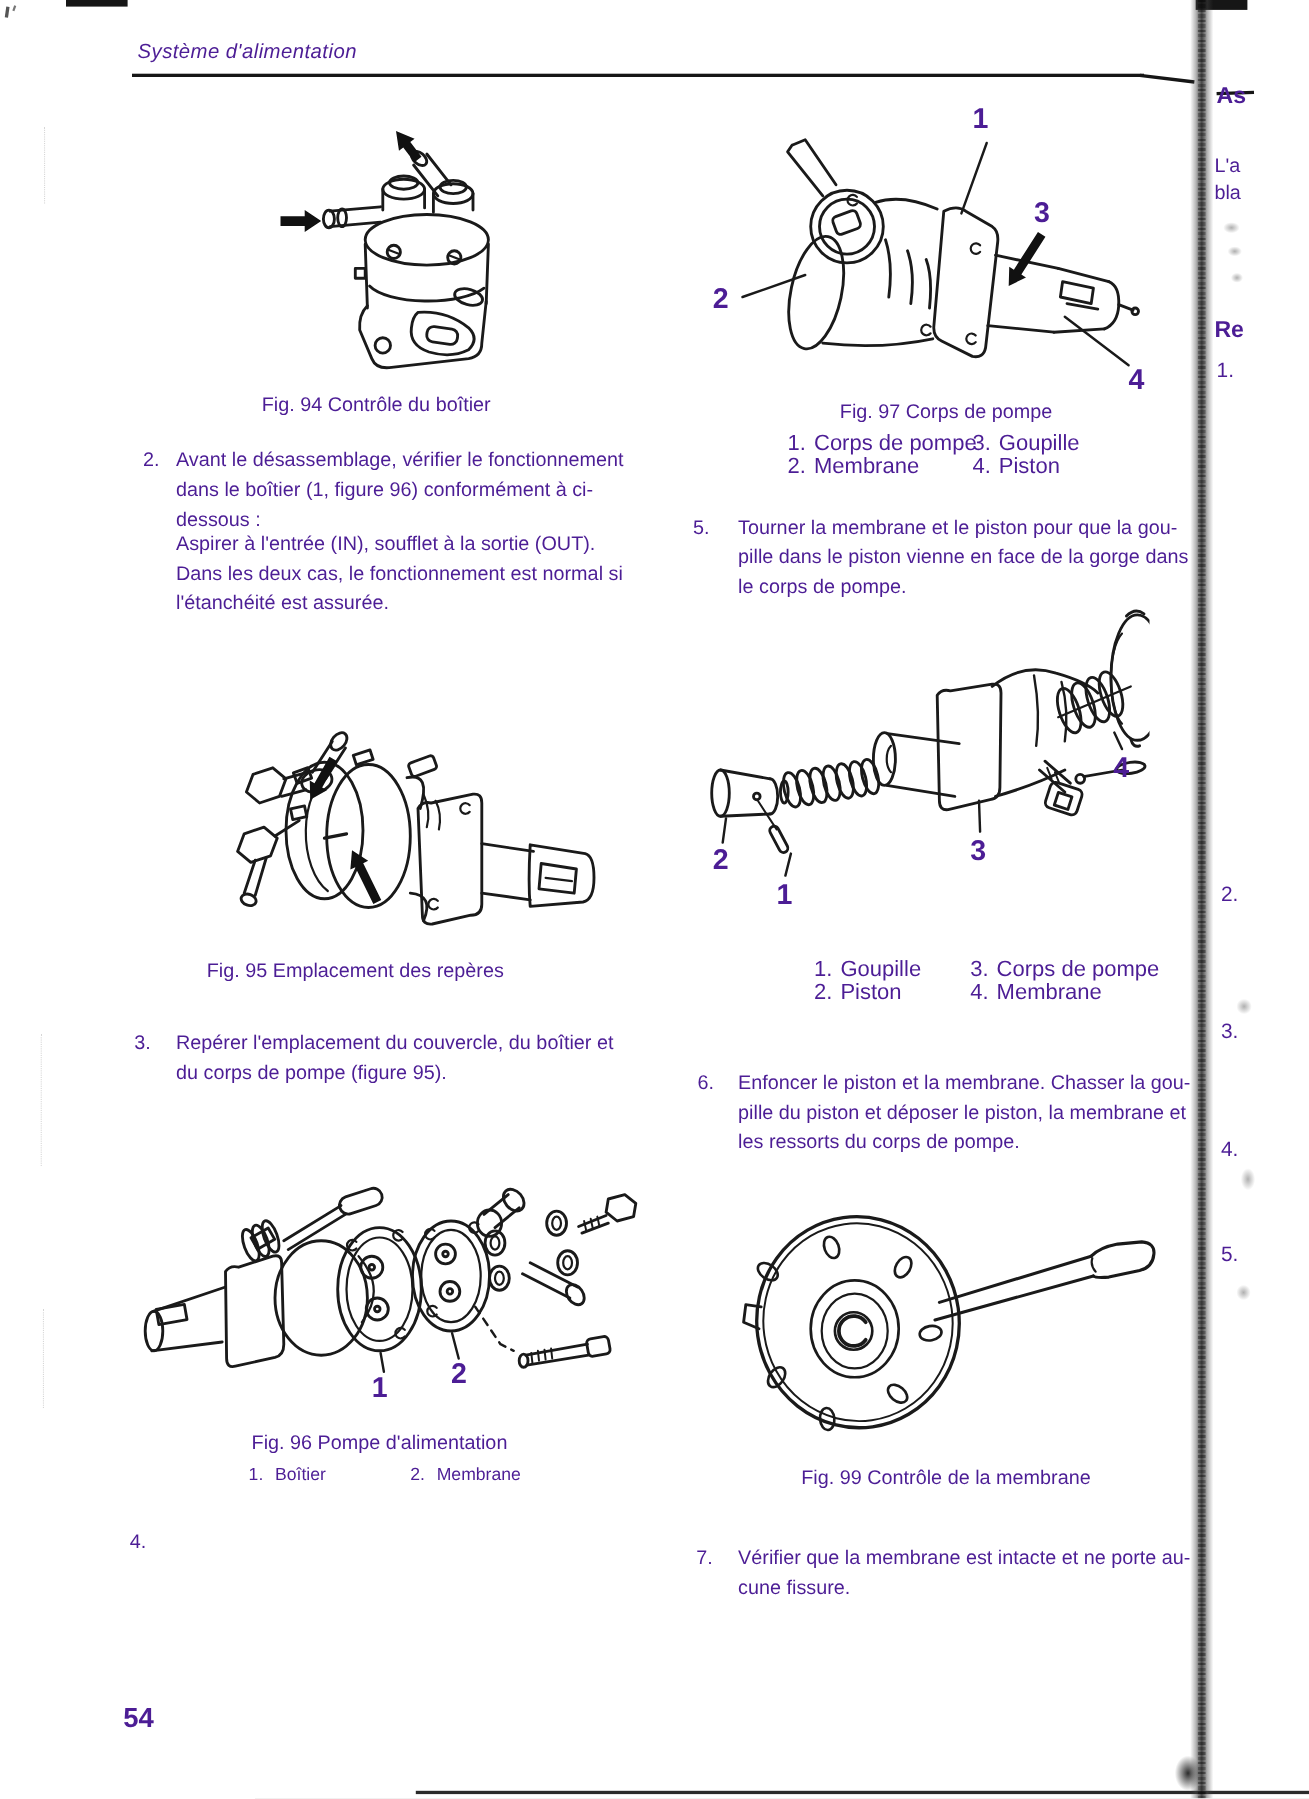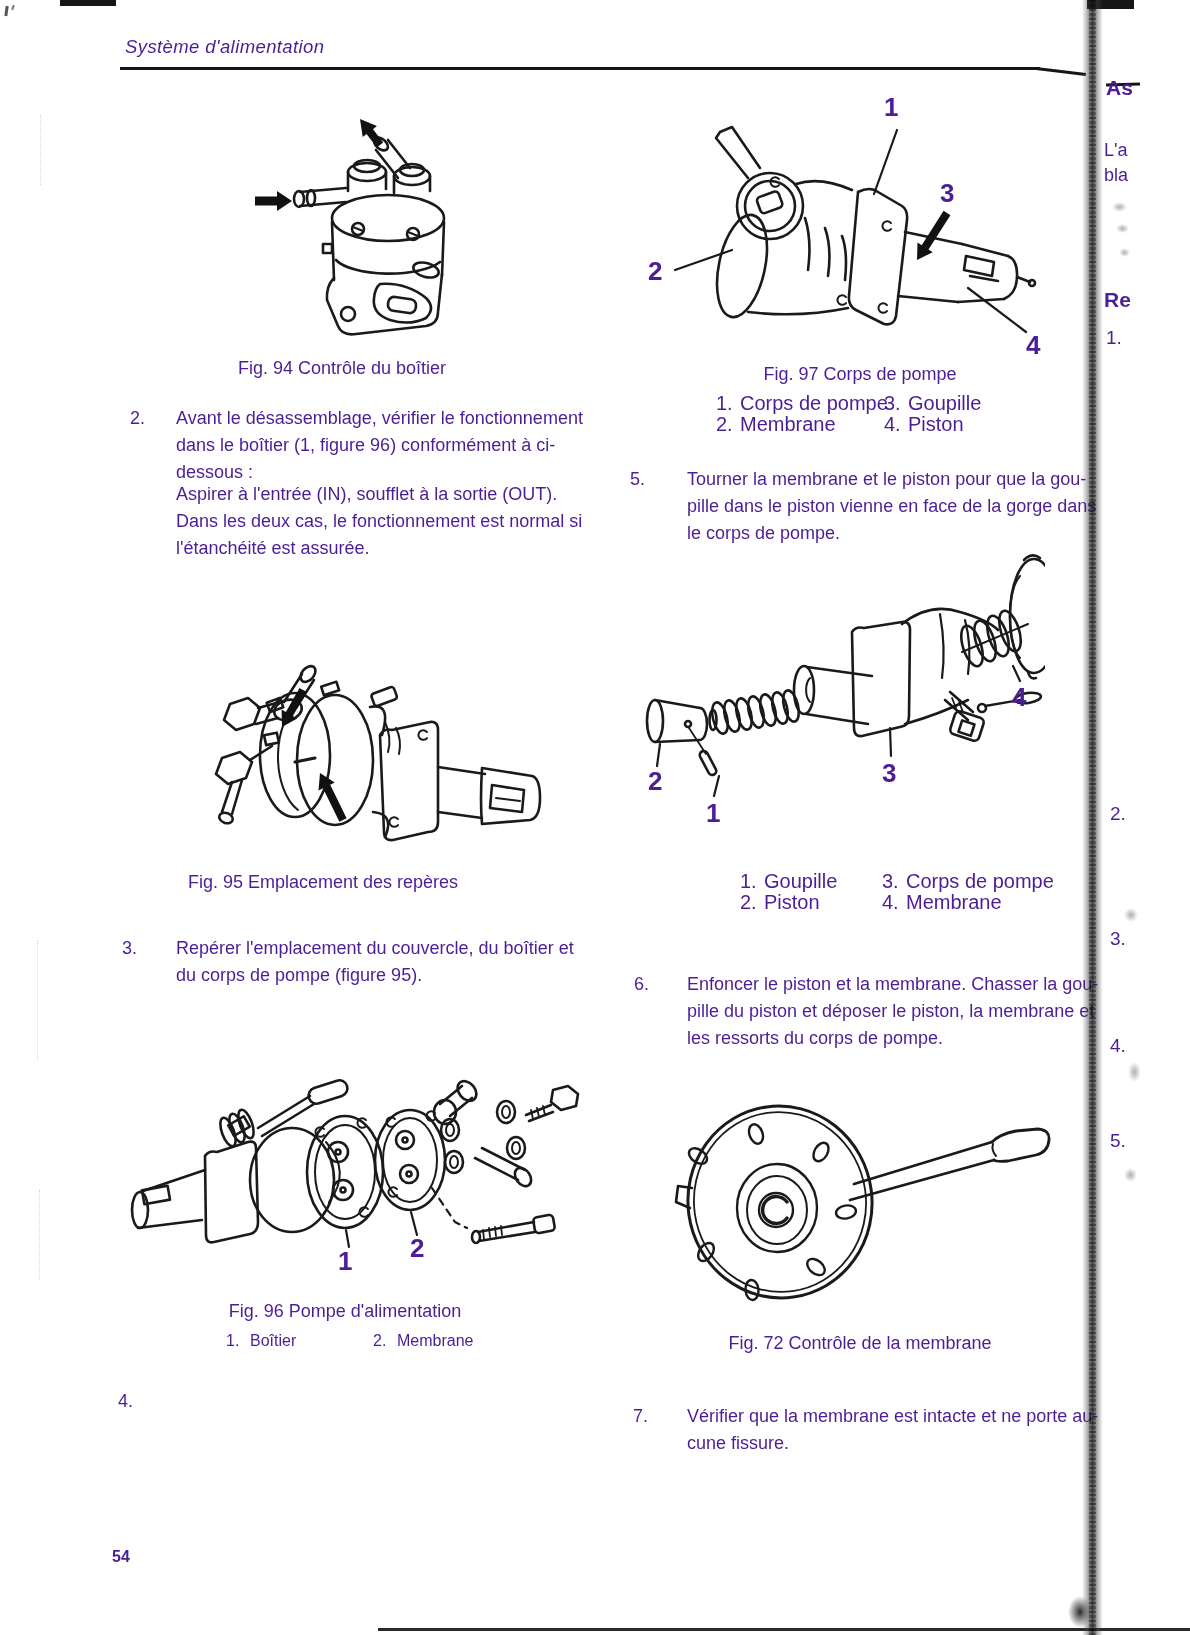--- a/index.html
+++ b/index.html
@@ -3,30 +3,30 @@
 <meta charset="utf-8">
 <style>
   html,body{margin:0;padding:0;background:#e8e8e8;}
   .page{position:relative;width:1190px;height:1635px;background:#ffffff;
         font-family:"Liberation Sans",sans-serif;color:#4c1d95;overflow:hidden;margin:0 auto;}
   .abs{position:absolute;}
   .hdr{font-style:italic;font-size:18.5px;letter-spacing:.4px;}
   .rule{background:#161616;}
   .cap{font-size:18px;text-align:center;white-space:nowrap;}
   .stepnum{font-size:18px;line-height:27px;}
-  .steptext{font-size:18px;line-height:27px;white-space:pre-line;margin-left:16px;}
+  .steptext{font-size:18px;line-height:27px;white-space:pre-line;}
   .legend{display:grid;grid-template-rows:repeat(2,auto);grid-auto-flow:column;
           font-size:20px;line-height:19px;row-gap:2px;white-space:nowrap;}
   .leg-num{display:inline-block;width:24px;}
   .legpair{font-size:16px;white-space:nowrap;}
   .callout{font-size:26px;font-weight:bold;line-height:1;}
   .np-head{font-weight:bold;font-size:21px;}
   .np-item{font-size:19px;}
   .np-frag{font-size:18px;}
-  .pgnum{font-size:16px;font-weight:bold;}
+  .pgnum{font-size:25px;font-weight:bold;}
   .fig svg{display:block;}
   .gutter{background:linear-gradient(90deg,rgba(0,0,0,0) 0%,rgba(70,70,70,.40) 25%,
           rgba(22,22,22,.78) 50%,rgba(70,70,70,.40) 75%,rgba(0,0,0,0) 100%);}
   .gutter-speckle{position:absolute;left:7px;top:0;width:7px;height:100%;opacity:.75;
           background:repeating-linear-gradient(180deg,rgba(0,0,0,.55) 0 2px,rgba(0,0,0,.06) 2px 4px,
           rgba(0,0,0,.40) 4px 7px,rgba(0,0,0,.10) 7px 9px);}
   .smudge{background:radial-gradient(closest-side,rgba(110,110,110,.55),rgba(110,110,110,0));}
   .dotline{border-left:1px dotted #c6c6c6;opacity:.7;}
 </style>
 </head>
@@ -328,21 +328,21 @@
           <ellipse cx="112" cy="230" rx="6.5" ry="10" transform="rotate(175 112 230)"></ellipse>
           <ellipse cx="66" cy="192" rx="6.5" ry="10" transform="rotate(215 66 192)"></ellipse>
           <ellipse cx="58" cy="96" rx="6.5" ry="10" transform="rotate(-55 58 96)"></ellipse>
         </g>
         <path d="M214,124 L352,82 M210,140 L354,100" stroke-width="2.8"></path>
         <path d="M352,82 Q360,74 376,71 L398,69 Q410,70 409,80 Q408,92 396,95 L368,101 Q356,102 354,100" stroke-width="2.8"></path>
         <path d="M356,96 Q351,90 353,84" stroke-width="2"></path>
       </g>
     </svg>
   </div>
-  <div class="abs cap" style="left:640px;top:1333px;width:440px;">Fig. 72 Contrôle de la membrane</div>
+  <div class="abs cap" style="left:640px;top:1333px;width:440px;">Fig. 99 Contrôle de la membrane</div>
 
   <div class="abs stepnum" style="left:118px;top:1388px;">4.</div>
 
   <div class="abs stepnum" style="left:633px;top:1403px;">7.</div>
   <div class="abs steptext" style="left:671px;top:1403px;width:415px;">Vérifier que la membrane est intacte et ne porte au-
 cune fissure.</div>
 
   <div class="abs pgnum" style="left:112px;top:1548px;">54</div>
 
   <div class="abs" style="left:378px;top:1628px;width:812px;height:2.5px;background:#2a2a2a;"></div>

